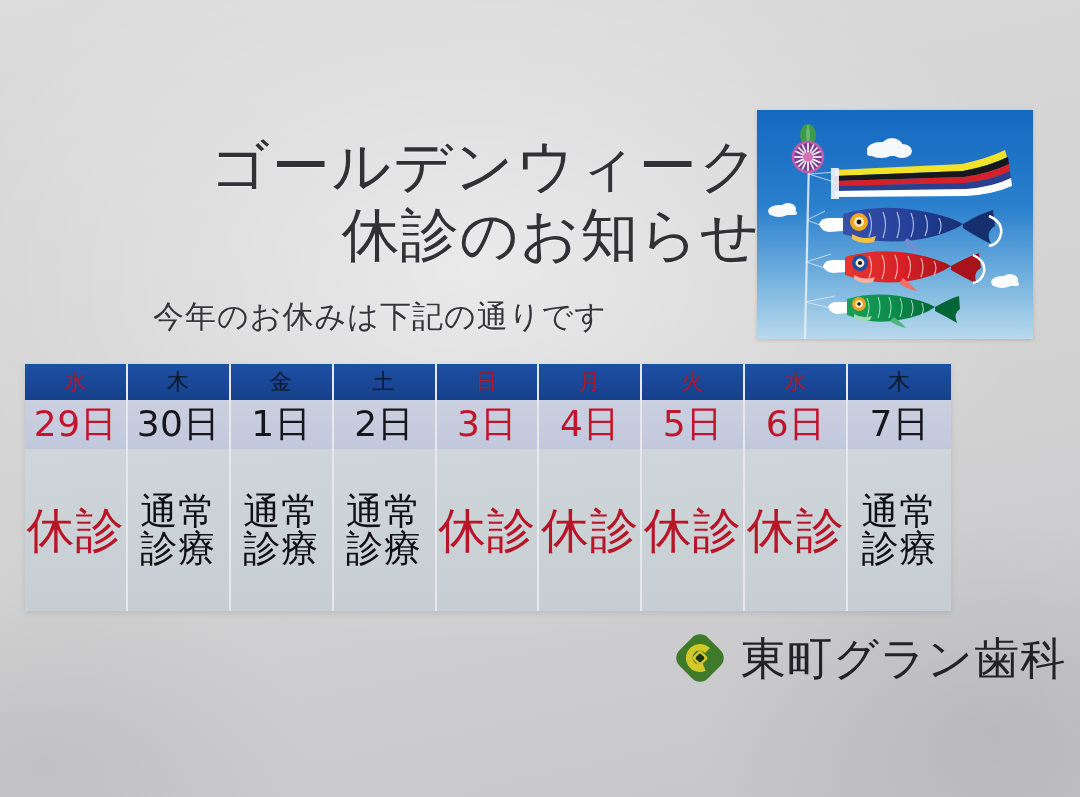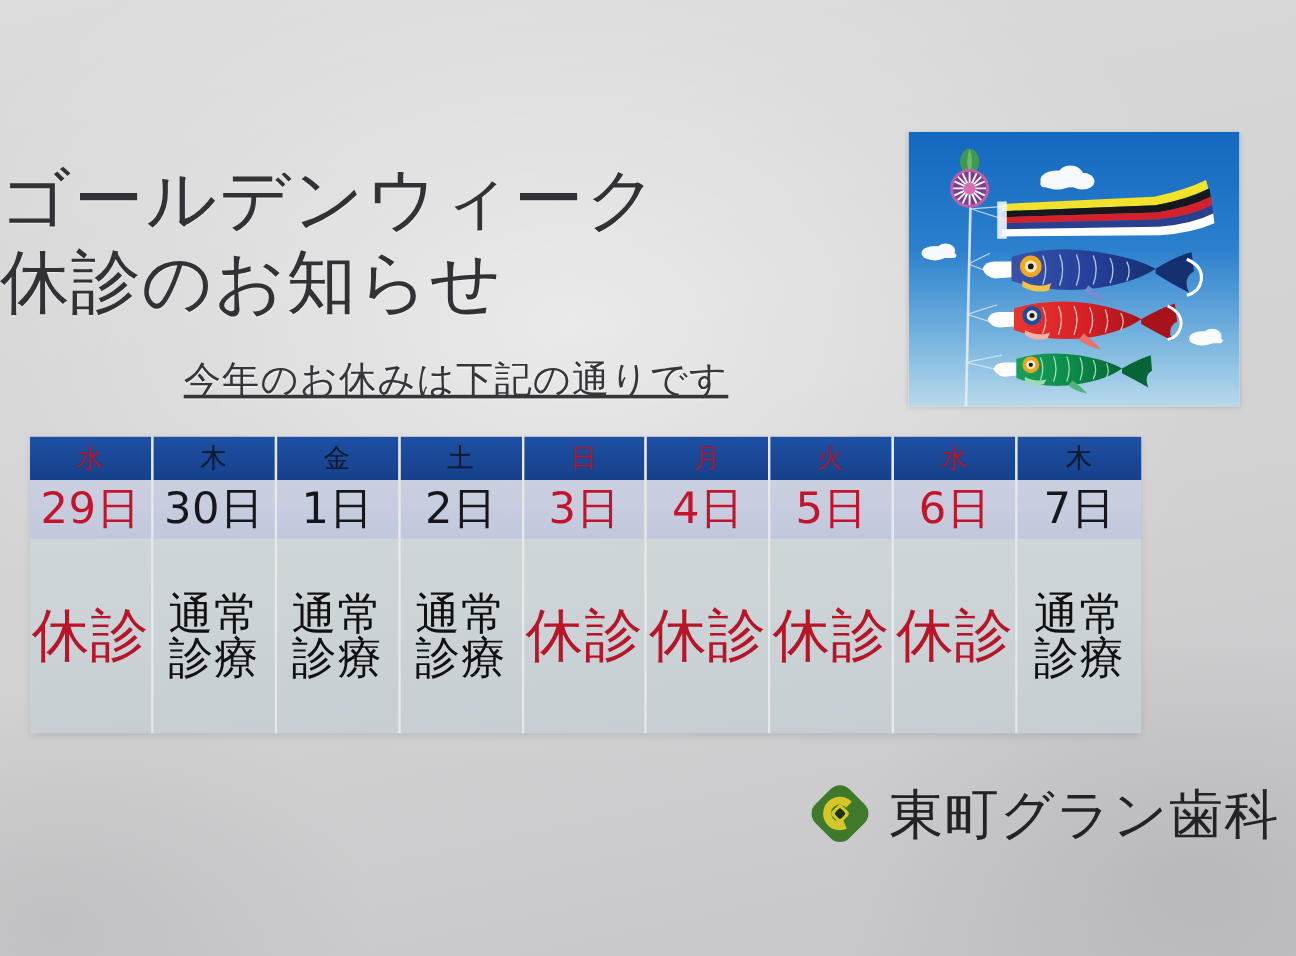--- a/index.html
+++ b/index.html
@@ -27,21 +27,21 @@
       radial-gradient(ellipse 380px 280px at 4% 96%, rgba(150,150,152,0.22) 0%, rgba(150,150,152,0) 70%),
       linear-gradient(168deg, #dcdcdc 0%, #d6d6d6 26%, #d2d2d3 58%, #cbcbcd 82%, #c5c5c8 100%);
   }
 
   
   #headline {
     position: absolute;
     left: 0;
     top: 132px;
     width: 760px;
-    text-align: left;
+    text-align: right;
   }
 
   .title-line {
     font-family: "DejaVu Sans", "Liberation Sans", sans-serif;
     font-weight: 400;
     font-size: 58px;
     line-height: 1.19;
     letter-spacing: 2px;
     color: #313136;
     white-space: nowrap;
@@ -54,21 +54,20 @@
     left: 0;
     top: 296px;
     width: 760px;
     text-align: center;
     font-family: "DejaVu Sans", "Liberation Sans", sans-serif;
     font-size: 31px;
     letter-spacing: 1px;
     color: #35353a;
     white-space: nowrap;
     text-shadow: 0 1px 1px rgba(255,255,255,0.5);
-    text-decoration: underline;
   }
 
   
   #koinobori {
     position: absolute;
     left: 757px;
     top: 110px;
     width: 276px;
     height: 229px;
     overflow: hidden;
@@ -152,21 +151,20 @@
   }
 
   
   #logo {
     position: absolute;
     left: 672px;
     top: 630px;
     display: flex;
     align-items: center;
     gap: 13px;
-    margin-top: 20px;
   }
   #logo-mark { width: 56px; height: 56px; flex: 0 0 auto; }
   #logo-mark svg { display: block; width: 100%; height: 100%; }
   #logo-text {
     font-family: "DejaVu Sans", "Liberation Sans", sans-serif;
     font-size: 45px;
     line-height: 1;
     letter-spacing: 1px;
     color: #232327;
     white-space: nowrap;

